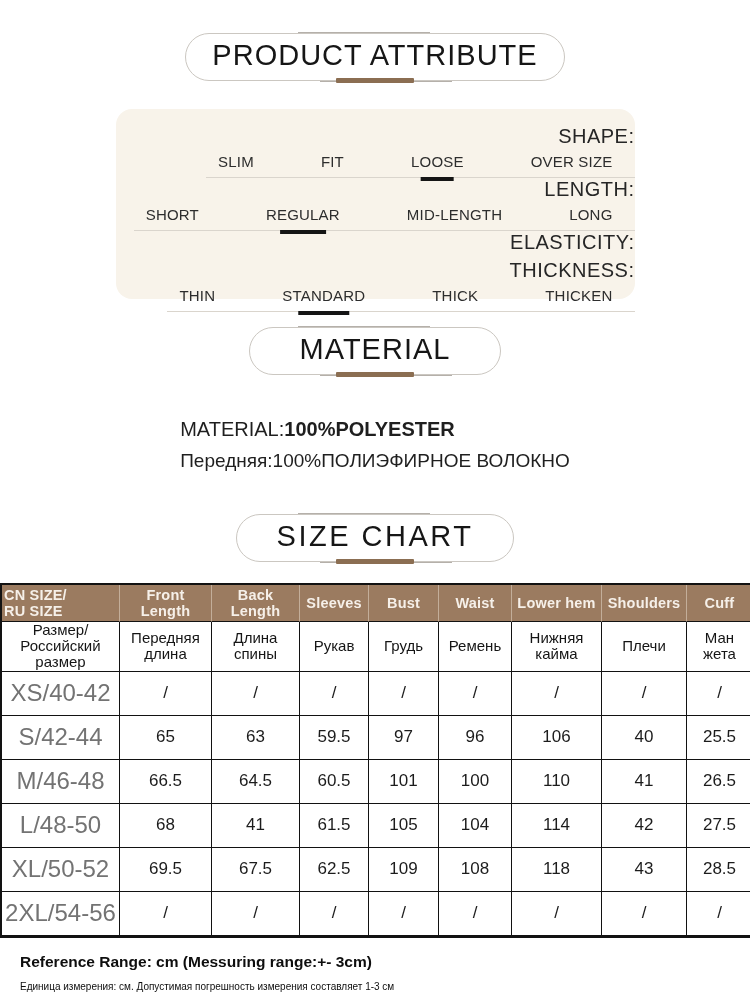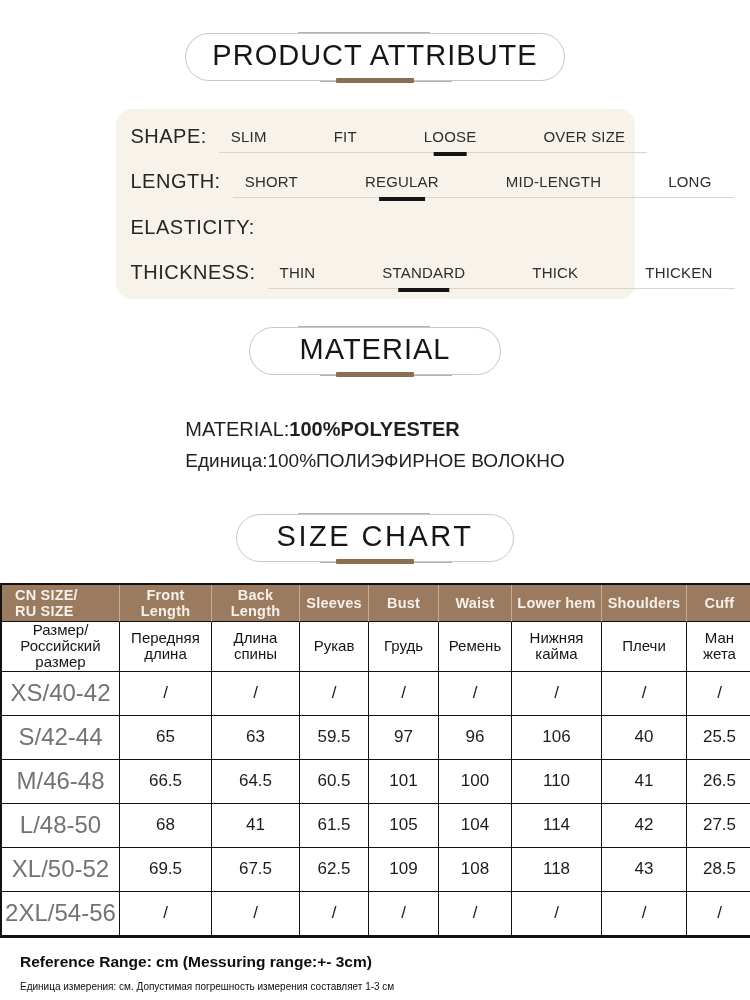--- a/index.html
+++ b/index.html
@@ -38,21 +38,21 @@
 
   
   .attr-panel {
     width: 519px; height: 190px;
     margin: 27px auto 0;
     background: #f8f3ea;
     border-radius: 16px;
     padding: 16px 0 10px 15px;
     display: flex; flex-direction: column; justify-content: space-between;
   }
-  .attr-row { display: flex; align-items: flex-end; }
+  .attr-row { display: flex; align-items: flex-end; flex-direction: column; }
   .attr-label { font-size: 20px; letter-spacing: 0.5px; color: #262626; padding-bottom: 5px; white-space: nowrap; }
   .attr-options {
     display: flex; align-items: baseline;
     margin-left: 12px;
     border-bottom: 1px solid #dad5cd;
     padding: 0 16px 7px 12px;
     gap: 38px;
   }
   .attr-option {
     position: relative;
@@ -84,21 +84,21 @@
     text-align: center; vertical-align: middle; padding: 0;
     overflow: hidden;
   }
   .size-table th:last-child, .size-table td:last-child { border-right: none; }
   tr.header-en th {
     background: #9b7b60; color: #f6f0e9;
     font-size: 14.5px; font-weight: bold; letter-spacing: 0.2px;
     height: 37px; border-right: 1px solid #c3ae9a;
   }
   tr.header-en th:last-child { border-right: none; }
-  th.size-header { text-align: left; padding-left: 13px; font-size: 16.5px; line-height: 1.12; }
+  th.size-header { text-align: left; padding-left: 2px; font-size: 16.5px; line-height: 1.12; }
   th.size-header span { display: block; }
   tr.header-ru td { font-size: 15px; height: 45px; line-height: 1.08; color: #151515; }
   td.size-ru span { display: block; }
   tr.data-row td { height: 44px; }
   td.size-cell { font-size: 24px; color: #737373; }
   td.value-cell { font-size: 17px; color: #1c1c1c; }
 
   
   .footer { padding: 15px 0 0 20px; }
   .footer-line1 { font-size: 15.5px; font-weight: bold; color: #0e0e0e; }
@@ -160,21 +160,21 @@
     <span class="header-title">MATERIAL</span>
     <span class="accent-bar"></span>
   </div>
   <div class="header-line right"></div>
 </div>
 
 <div class="material-block">
   <div class="material-line1">
     <span class="lbl">MATERIAL:</span><span class="val">100%POLYESTER</span>
   </div>
-  <div class="material-line2">Единица:100%ПОЛИЭФИРНОЕ ВОЛОКНО</div>
+  <div class="material-line2">Передняя:100%ПОЛИЭФИРНОЕ ВОЛОКНО</div>
 </div>
 
 <div class="section-header hdr-size">
   <div class="header-line left"></div>
   <div class="header-box">
     <span class="header-title">SIZE CHART</span>
     <span class="accent-bar"></span>
   </div>
   <div class="header-line right"></div>
 </div>

